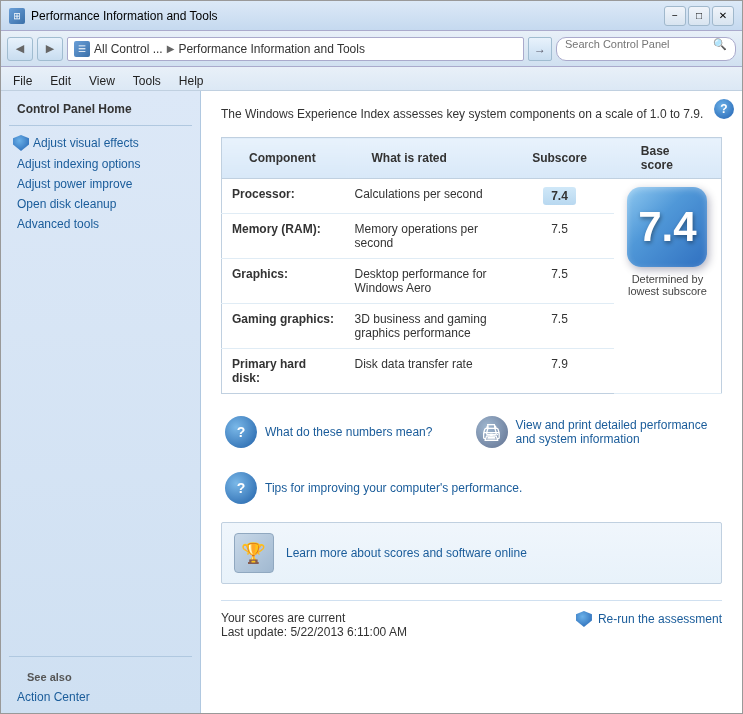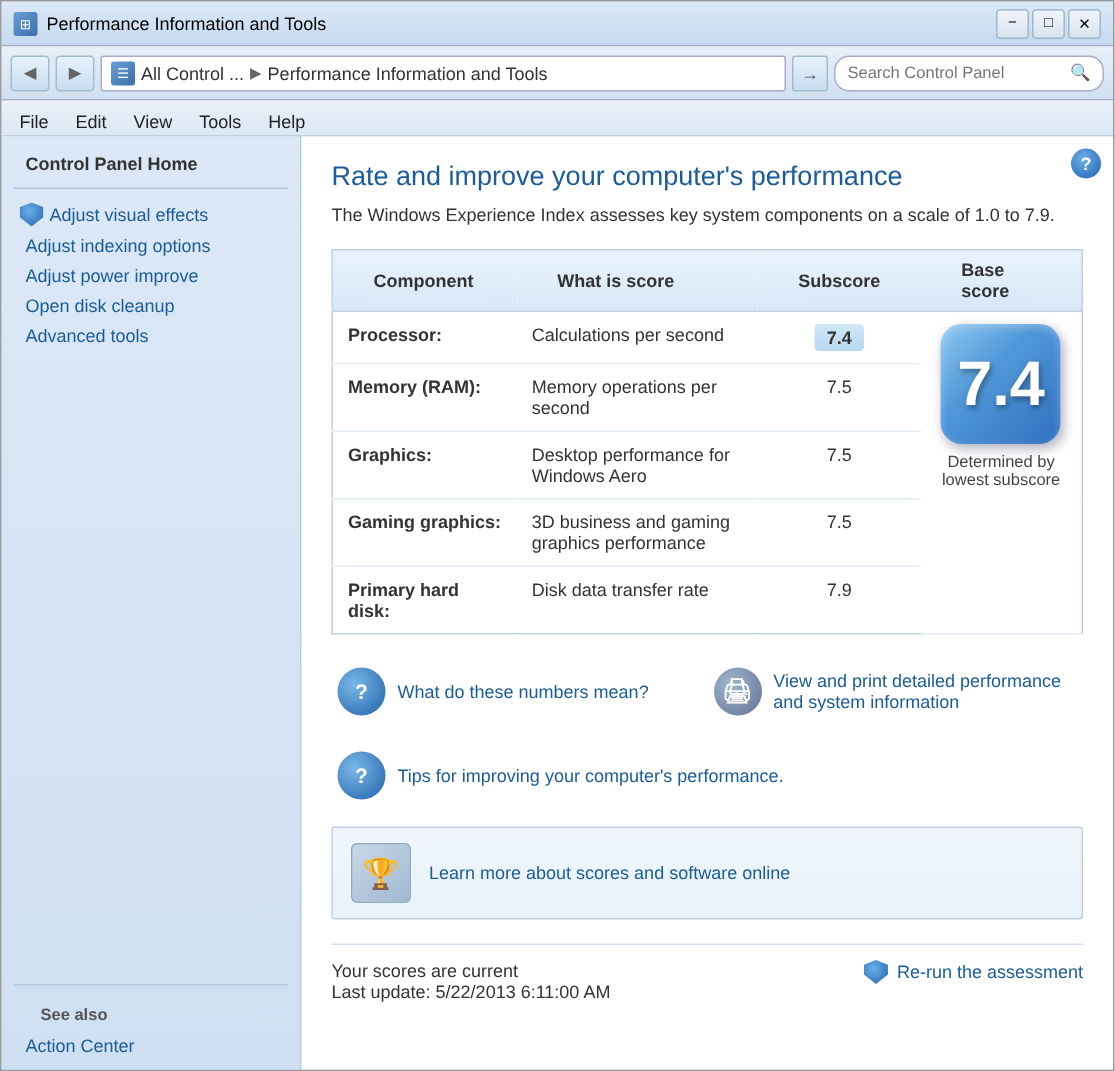--- a/index.html
+++ b/index.html
@@ -92,21 +92,21 @@
       display: flex; align-items: center; justify-content: center;
       cursor: pointer;
       font-size: 12px;
       color: #556;
     }
     .search-box {
       width: 180px; height: 24px;
       border: 1px solid #aac;
       border-radius: 10px;
       background: white;
-      display: flex; align-items: center;
+      display: flex; align-items: flex-start;
       padding: 0 8px;
       gap: 0;
     }
     .search-box input {
       border: none; outline: none;
       font-size: 11px; color: #999;
       width: 100%;
       background: transparent;
     }
     .search-icon-small { color: #888; font-size: 11px; }
@@ -399,28 +399,27 @@
     <div class="sidebar-link">Advanced tools</div>
     <div style="flex:1;"></div>
     <div class="sidebar-divider"></div>
     <div class="sidebar-label">See also</div>
     <div class="sidebar-link">Action Center</div>
   </div>
 
   <div class="content-area">
     <div class="help-icon">?</div>
 
-    <div class="page-title">Rate and improve your computer's performance</div>
     <div class="page-subtitle">The Windows Experience Index assesses key system components on a scale of 1.0 to 7.9.</div>
 
     <table class="perf-table">
       <thead>
         <tr>
           <th>Component</th>
-          <th>What is score</th>
+          <th>What is rated</th>
           <th>Subscore</th>
           <th>Base score</th>
         </tr>
       </thead>
       <tbody>
 
         <tr>
           <td><span class="component-name">Processor:</span></td>
           <td>Calculations per second</td>
           <td class="subscore-val">

